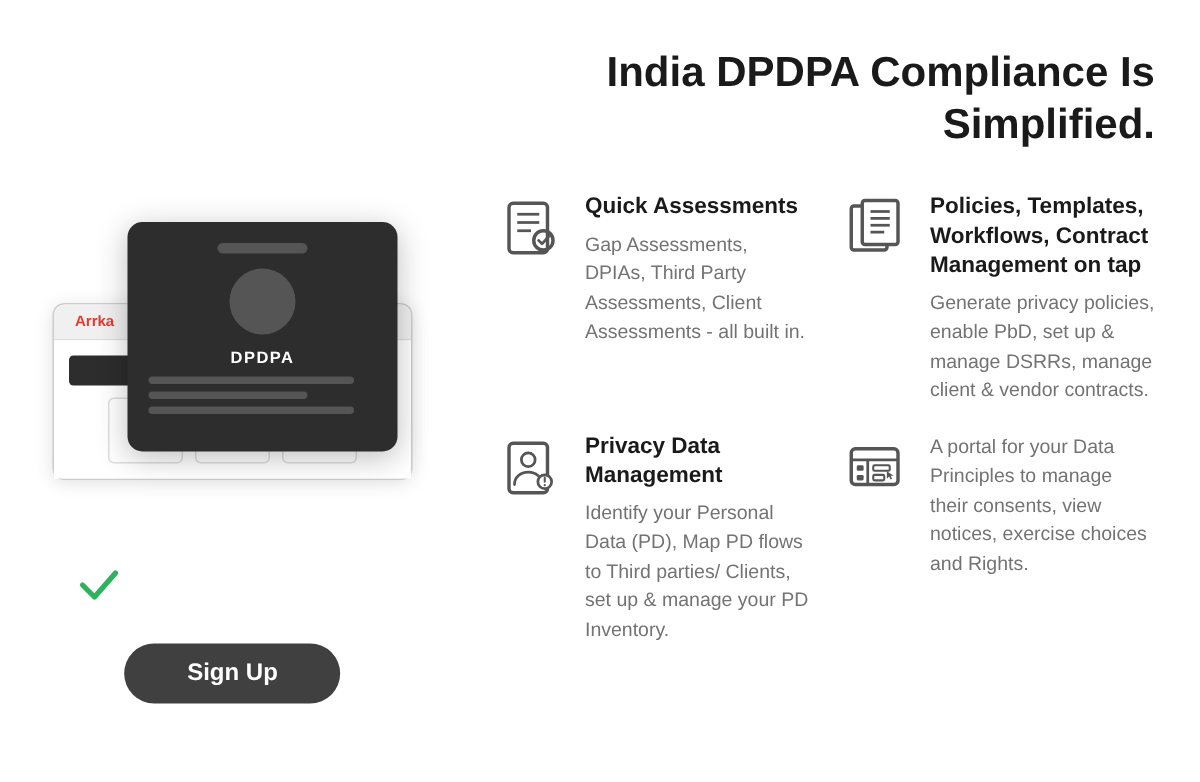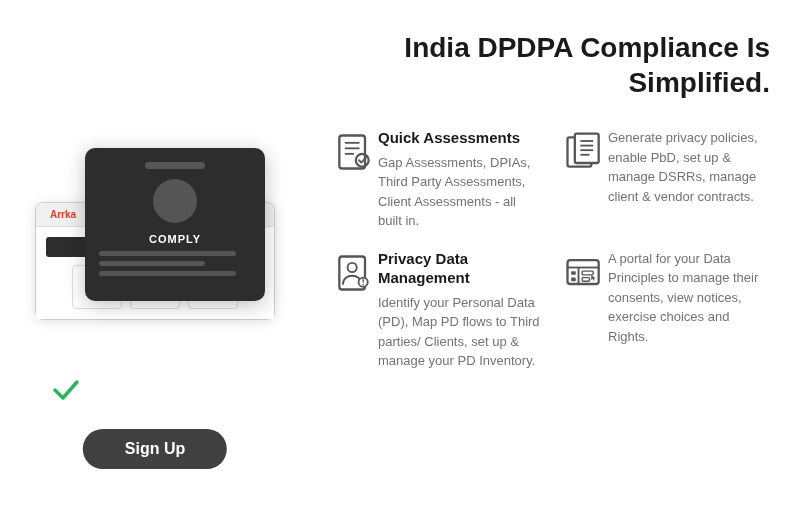--- a/index.html
+++ b/index.html
@@ -183,20 +183,21 @@
     }
 
     .features-grid {
       display: grid;
       grid-template-columns: 1fr 1fr;
       gap: 18px 20px;
     }
 
     .feature-item {
       display: flex;
+      gap: 12px;
       align-items: flex-start;
     }
 
     .feature-icon {
       width: 48px;
       min-width: 48px;
       height: 48px;
       display: flex;
       align-items: center;
       justify-content: center;
@@ -262,21 +263,21 @@
             <path d="M3 7c0-1.1.9-2 2-2h4l2 2h8a2 2 0 012 2v8a2 2 0 01-2 2H5a2 2 0 01-2-2V7z"></path>
           </svg>
         </div>
       </div>
     </div>
   </div>
 
   <div class="dark-card">
     <div class="dark-card-bar"></div>
     <div class="dark-card-avatar"></div>
-    <div class="dark-card-label">COMPLY</div>
+    <div class="dark-card-label">DPDPA</div>
     <div class="dark-card-line medium"></div>
     <div class="dark-card-line short"></div>
     <div class="dark-card-line medium"></div>
   </div>
 
   <div class="check-badge">
     <svg viewBox="0 0 32 32">
       <polyline points="5,16 13,24 27,8" fill="none" stroke="#2db35d" stroke-width="3.5" stroke-linecap="round" stroke-linejoin="round"></polyline>
     </svg>
   </div>
@@ -314,20 +315,21 @@
         <svg viewBox="0 0 48 48" fill="none">
           <rect x="6" y="8" width="26" height="32" rx="2" fill="none" stroke="#555" stroke-width="2.5"></rect>
           <rect x="14" y="4" width="26" height="32" rx="2" fill="#fff" stroke="#555" stroke-width="2.5"></rect>
           <line x1="20" y1="12" x2="34" y2="12" stroke="#555" stroke-width="2"></line>
           <line x1="20" y1="17" x2="34" y2="17" stroke="#555" stroke-width="2"></line>
           <line x1="20" y1="22" x2="34" y2="22" stroke="#555" stroke-width="2"></line>
           <line x1="20" y1="27" x2="30" y2="27" stroke="#555" stroke-width="2"></line>
         </svg>
       </div>
       <div class="feature-content">
+        <div class="feature-title">Policies, Templates, Workflows, Contract Management on tap</div>
         <div class="feature-desc">Generate privacy policies, enable PbD, set up &amp; manage DSRRs, manage client &amp; vendor contracts.</div>
       </div>
     </div>
 
     <div class="feature-item">
       <div class="feature-icon">
         <svg viewBox="0 0 48 48" fill="none">
           <rect x="8" y="6" width="28" height="36" rx="3" fill="none" stroke="#555" stroke-width="2.5"></rect>
           <circle cx="22" cy="18" r="5" fill="none" stroke="#555" stroke-width="2"></circle>
           <path d="M12 36c0-5.5 4.5-9 10-9s10 3.5 10 9" stroke="#555" stroke-width="2" stroke-linecap="round"></path>

